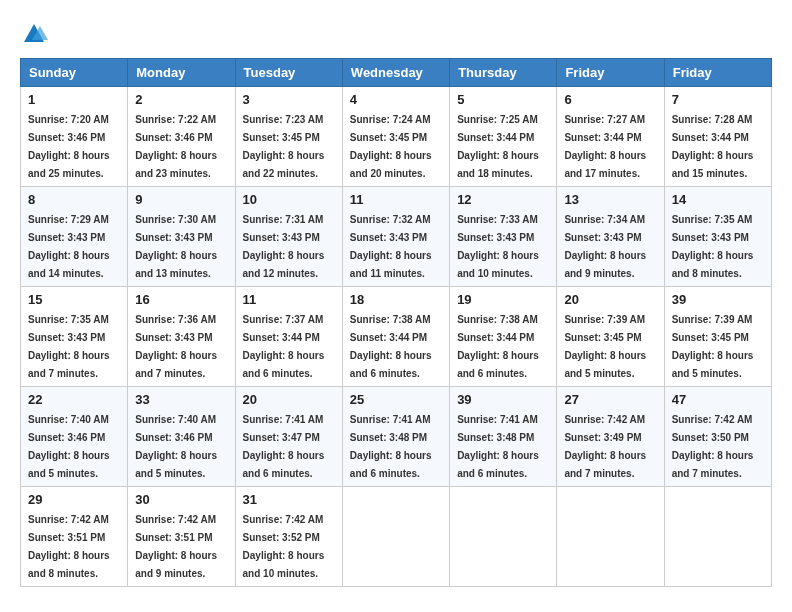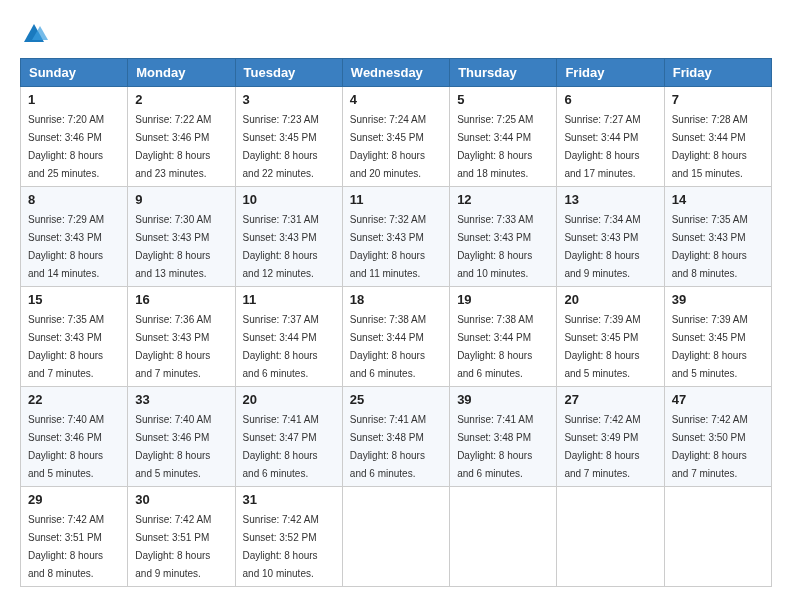--- a/index.html
+++ b/index.html
@@ -72,20 +72,21 @@
       font-size: 13px;
       font-weight: bold;
       color: #222;
       display: block;
       margin-bottom: 2px;
     }
     .day-info {
       font-size: 10px;
       color: #333;
       line-height: 1.4;
+      font-weight: bold;
     }
     .empty-cell {
       background: #f9f9f9;
     }
   </style>
 </head>
 <body>
 
 <div class="header">
   <div class="logo">

